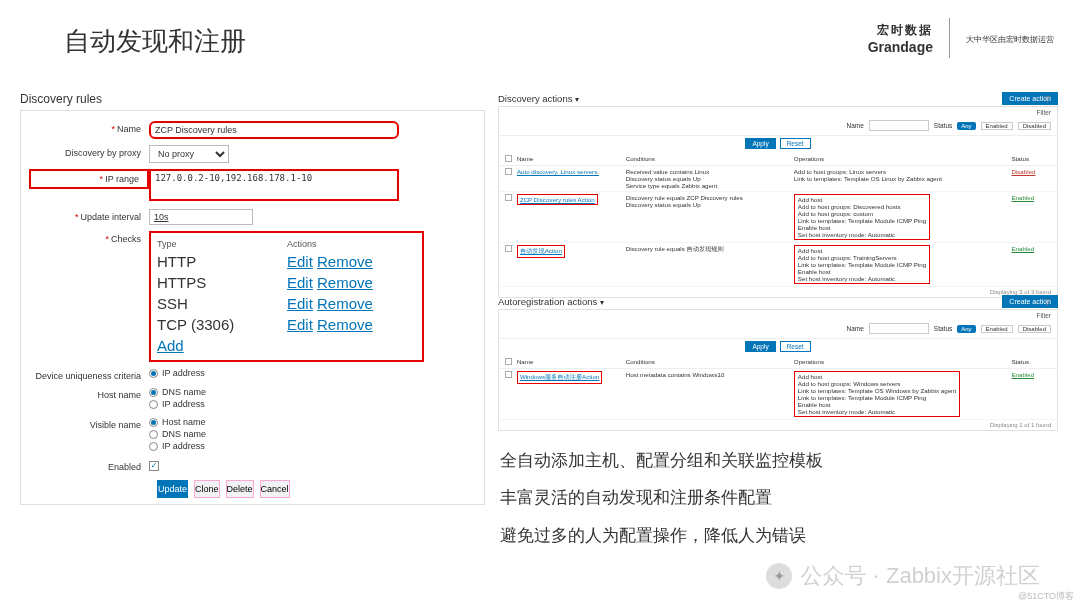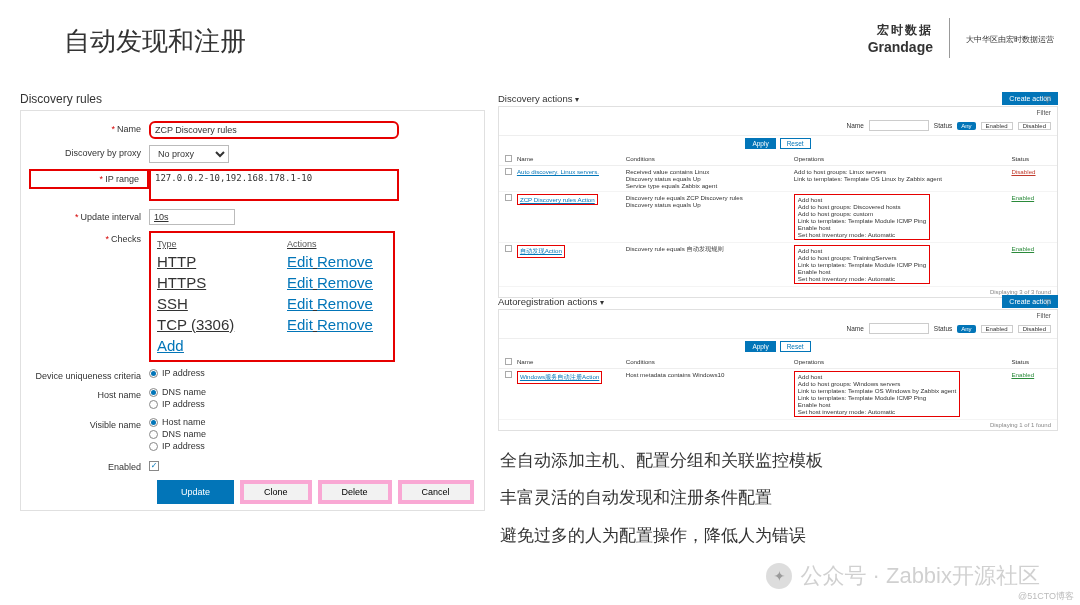--- a/index.html
+++ b/index.html
@@ -16,33 +16,33 @@
   
   .left-panel { position: absolute; top: 92px; left: 20px; width: 465px; }
   .section-head { font-size: 12px; color: #333; margin-bottom: 4px; }
   .form-area { border: 1px solid #e0e0e0; background: #fff; padding: 10px 8px 6px; }
   .form-row { display: flex; align-items: flex-start; margin-bottom: 6px; }
   .form-label { width: 120px; text-align: right; padding-right: 8px; font-size: 9px; color: #333; padding-top: 3px; }
   .form-label .req { color: #d40000; margin-right: 2px; }
   .form-ctrl input[type=text], .form-ctrl select, .form-ctrl textarea { border: 1px solid #bbb; font-size: 9px; padding: 2px 4px; background: #fff; color: #333; }
   .hl-red { border: 2px solid #e60000 !important; }
   .hl-red-box { border: 2px solid #e60000; padding: 4px 6px; }
-  .checks-table { width: 246px; text-decoration: underline; }
+  .checks-table { width: 275px; }
   .checks-table .th { display: flex; font-size: 9px; color: #555; padding: 2px 0; }
   .checks-table .tr { display: flex; font-size: 15px; padding: 2px 0; }
   .checks-table .c1 { width: 130px; }
   .checks-table .c2 { width: 100px; }
   .link { color: #0275b8; text-decoration: underline; cursor: pointer; }
   .radio-row { display: flex; align-items: center; font-size: 9px; margin-bottom: 2px; gap: 4px; }
   .radio-dot { width: 9px; height: 9px; border: 1px solid #888; border-radius: 50%; display: inline-flex; align-items: center; justify-content: center; }
   .radio-dot.sel::after { content: ""; width: 5px; height: 5px; background: #0275b8; border-radius: 50%; }
   .chk { width: 10px; height: 10px; border: 1px solid #888; display: inline-flex; align-items: center; justify-content: center; }
   .chk.sel::after { content: "✓"; font-size: 8px; color: #0275b8; }
   .btn-row { margin-left: 128px; margin-top: 8px; display: flex; gap: 6px; }
-  .btn { border: 4px solid #f9a8d4; background: #f2f2f2; font-size: 9px; padding: 3px 20px; cursor: pointer; }
+  .btn { border: 1px solid #f9a8d4; background: #f2f2f2; font-size: 9px; padding: 3px 0; cursor: pointer; }
   .btn.primary { background: #0275b8; color: #fff; border-color: #0275b8; }
 
   
   .right-top { position: absolute; top: 92px; left: 498px; width: 560px; }
   .right-bottom { position: absolute; top: 295px; left: 498px; width: 560px; }
   .r-head { font-size: 9.5px; color: #333; margin-bottom: 1px; display: flex; justify-content: space-between; align-items: center; }
   .r-head .caret { font-size: 8px; }
   .btn-create { background: #0275b8; color: #fff; border: none; font-size: 7px; padding: 3px 7px; cursor: pointer; }
   .r-box { border: 1px solid #e0e0e0; background: #fff; }
   .filter-bar { display: flex; justify-content: flex-end; align-items: center; font-size: 6.5px; padding: 4px 6px; gap: 5px; border-bottom: 1px solid #eee; position: relative; }
@@ -101,21 +101,21 @@
       <div class="form-ctrl"><select style="width:80px"><option>No proxy</option></select></div>
     </div>
 
     <div class="form-row">
       <div class="form-label hl-red" style="border-right:none;padding-top:3px;padding-bottom:3px"><span class="req">*</span><span>IP range</span></div>
       <div class="form-ctrl"><textarea style="width: 250px; height: 32px; resize: none;" class="hl-red">127.0.0.2-10,192.168.178.1-10</textarea></div>
     </div>
 
     <div class="form-row">
       <div class="form-label"><span class="req">*</span><span>Update interval</span></div>
-      <div class="form-ctrl"><input type="text" style="width: 86px; text-decoration: underline;" value="10s"></div>
+      <div class="form-ctrl"><input type="text" style="width: 104px; text-decoration: underline;" value="10s"></div>
     </div>
 
     <div class="form-row">
       <div class="form-label"><span class="req">*</span><span>Checks</span></div>
       <div class="form-ctrl hl-red-box checks-table">
         <div class="th">
             <div class="c1">Type</div>
             <div class="c2">Actions</div>
           </div>
         <div class="tr">

